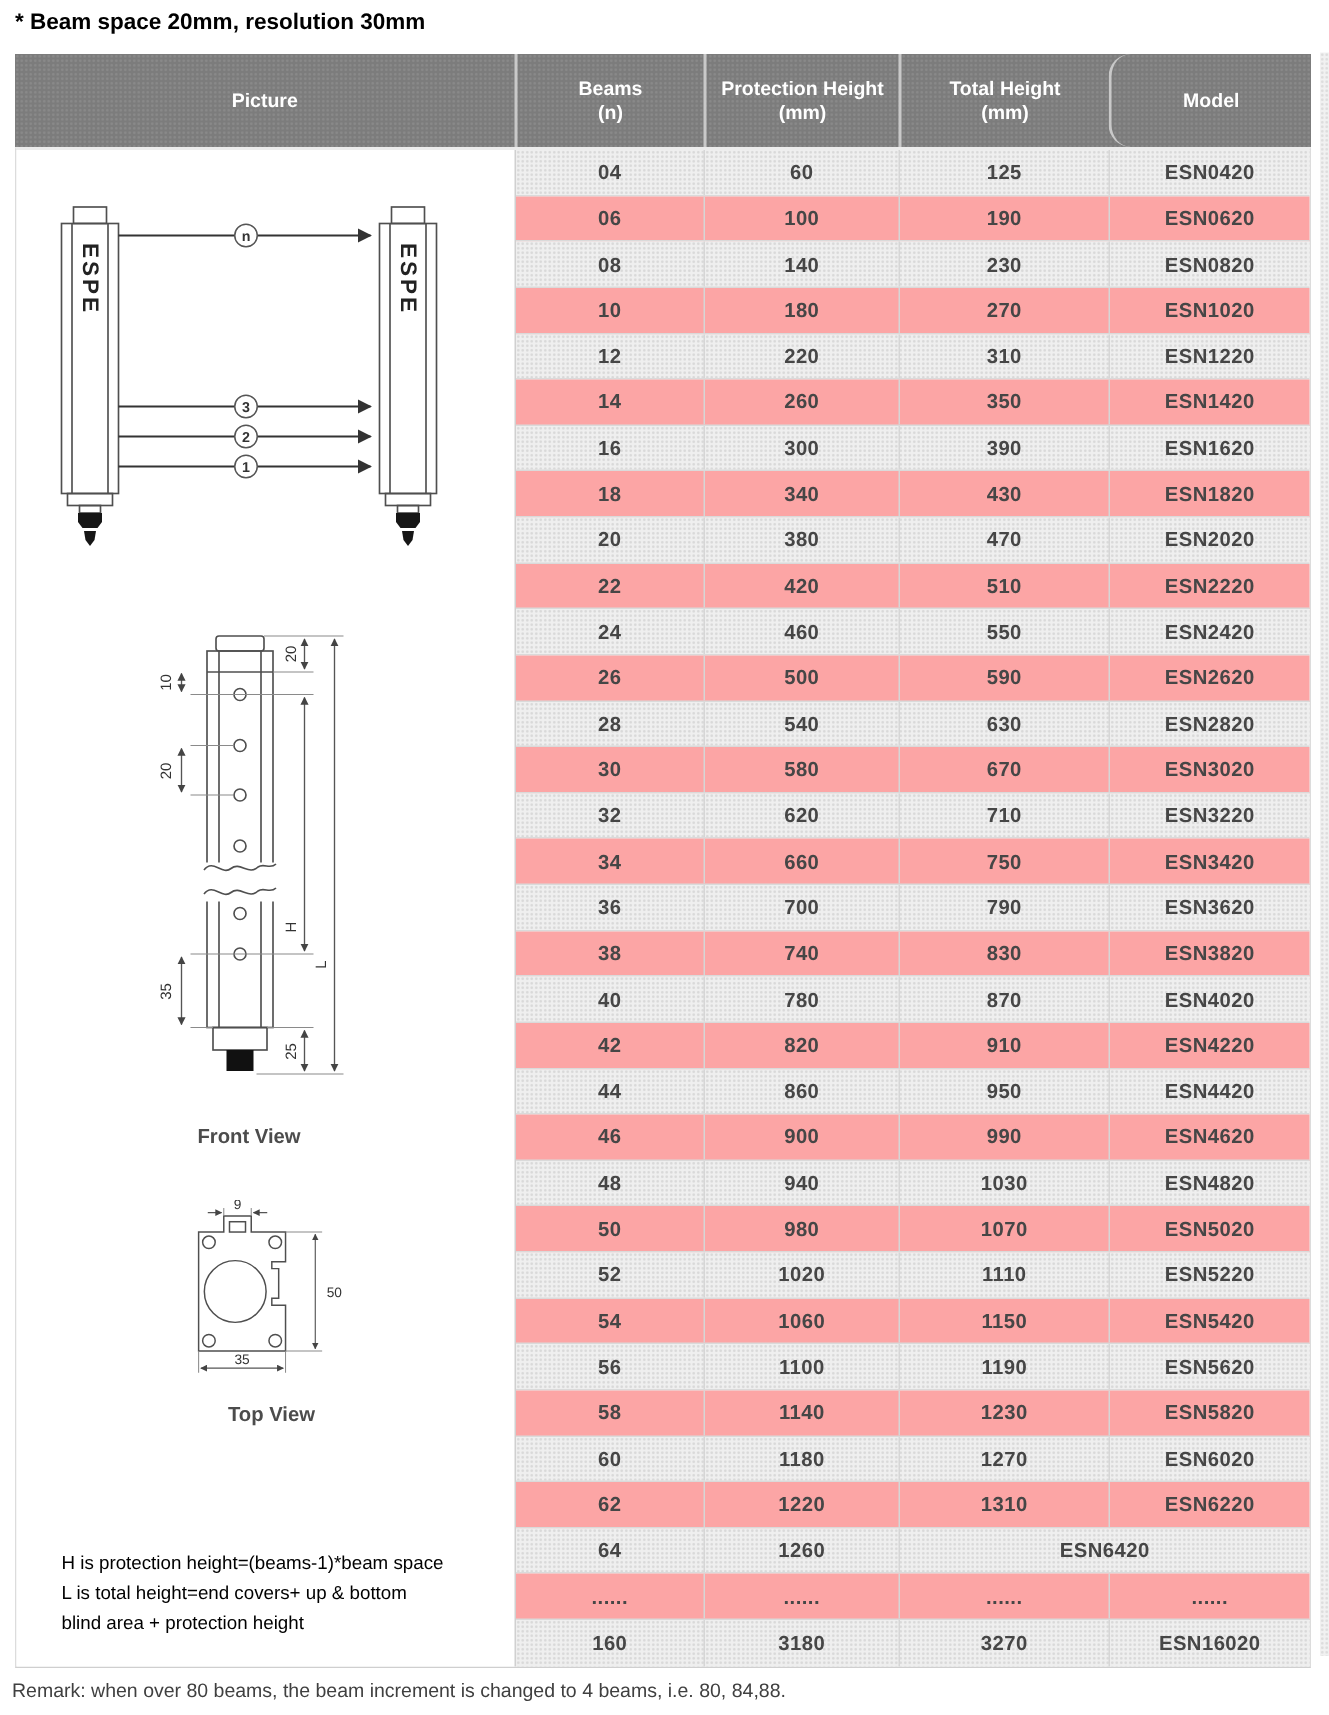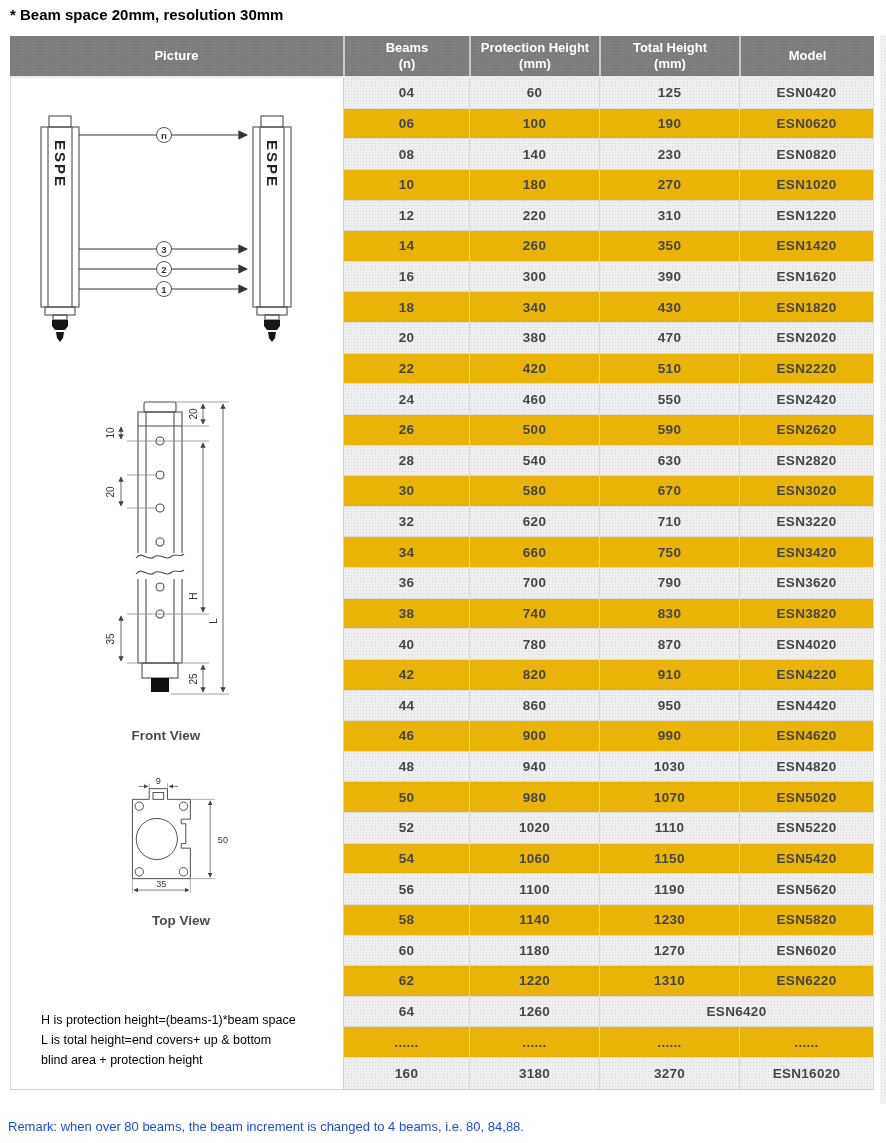--- a/index.html
+++ b/index.html
@@ -1,46 +1,46 @@
 <!DOCTYPE html>
 <html><head>
 <meta charset="utf-8">
 <style>
   html,body{margin:0;padding:0;background:#fff;}
   .page{position:relative;width:886px;height:1143px;background:#ffffff;
         font-family:"Liberation Sans",sans-serif;overflow:hidden;}
   .title{position:absolute;left:10px;top:6px;font-size:15px;font-weight:bold;color:#000000;}
   .spec-table{position:absolute;left:10px;top:36px;width:864px;}
-  .thead{display:flex;height:40px;background-color:#7c7c7c;
+  .thead{display:flex;height:62px;background-color:#7c7c7c;
          background-image:radial-gradient(#8a8a8a 0.8px,transparent 0.9px);background-size:3px 3px;}
   .th{box-sizing:border-box;color:#fff;font-weight:bold;font-size:13px;line-height:16px;
       display:flex;flex-direction:column;justify-content:center;align-items:center;text-align:center;}
   .th + .th{border-left:2px solid #c9c9c9;}
   .th-picture{width:333px;}
   .th-beams{width:126px;}
   .th-prot{width:130px;}
   .th-total{width:140px;}
-  .th-model{flex:1;}
+  .th-model{flex:1;border-radius:15px;}
   .tbody{display:flex;border-left:1px solid #dcdcdc;border-right:1px solid #dcdcdc;
          border-bottom:1px solid #cfcfcf;border-top:2px solid #ececec;}
   .picture-cell{box-sizing:border-box;width:333px;position:relative;background:#fff;
                 border-right:1px solid #d0d0d0;}
   .rows{flex:1;display:flex;flex-direction:column;}
-  .row{display:flex;height:30.64px;box-sizing:border-box;border-bottom:1px solid #dadada;background:#eab308;}
+  .row{display:flex;height:30.64px;box-sizing:border-box;border-bottom:1px solid #dadada;background:#fca5a5;}
   .row:last-child{border-bottom:none;}
   .row.shaded{background-color:#efefef;
               background-image:radial-gradient(#d8d8d8 0.8px,transparent 0.9px);background-size:3px 3px;}
   .cell{box-sizing:border-box;display:flex;align-items:center;justify-content:center;
         font-size:13.5px;font-weight:bold;color:#464646;letter-spacing:0.3px;}
   .cell + .cell{border-left:1px solid #d6d6d6;}
   .c-beams{width:125px;}
   .c-prot{width:130px;}
   .c-total{width:140px;}
   .c-model{flex:1;}
-  .remark{position:absolute;left:8px;top:1119px;font-size:13px;color:#1d4ed8;}
+  .remark{position:absolute;left:8px;top:1119px;font-size:13px;color:#404040;}
   .caption{position:absolute;font-size:13.5px;font-weight:bold;color:#4c4c4c;text-align:center;}
   .notes{position:absolute;left:30px;top:932px;font-size:12.5px;line-height:20px;color:#000000;}
   .dwg-svg{position:absolute;}
   .scan-edge{position:absolute;right:0;top:35px;width:6px;height:1069px;background-color:#f1f1f1;
              background-image:radial-gradient(#dcdcdc 0.8px,transparent 0.9px);background-size:3px 3px;}
   svg text{font-family:"Liberation Sans",sans-serif;}
 </style>
 </head>
 <body>
 

